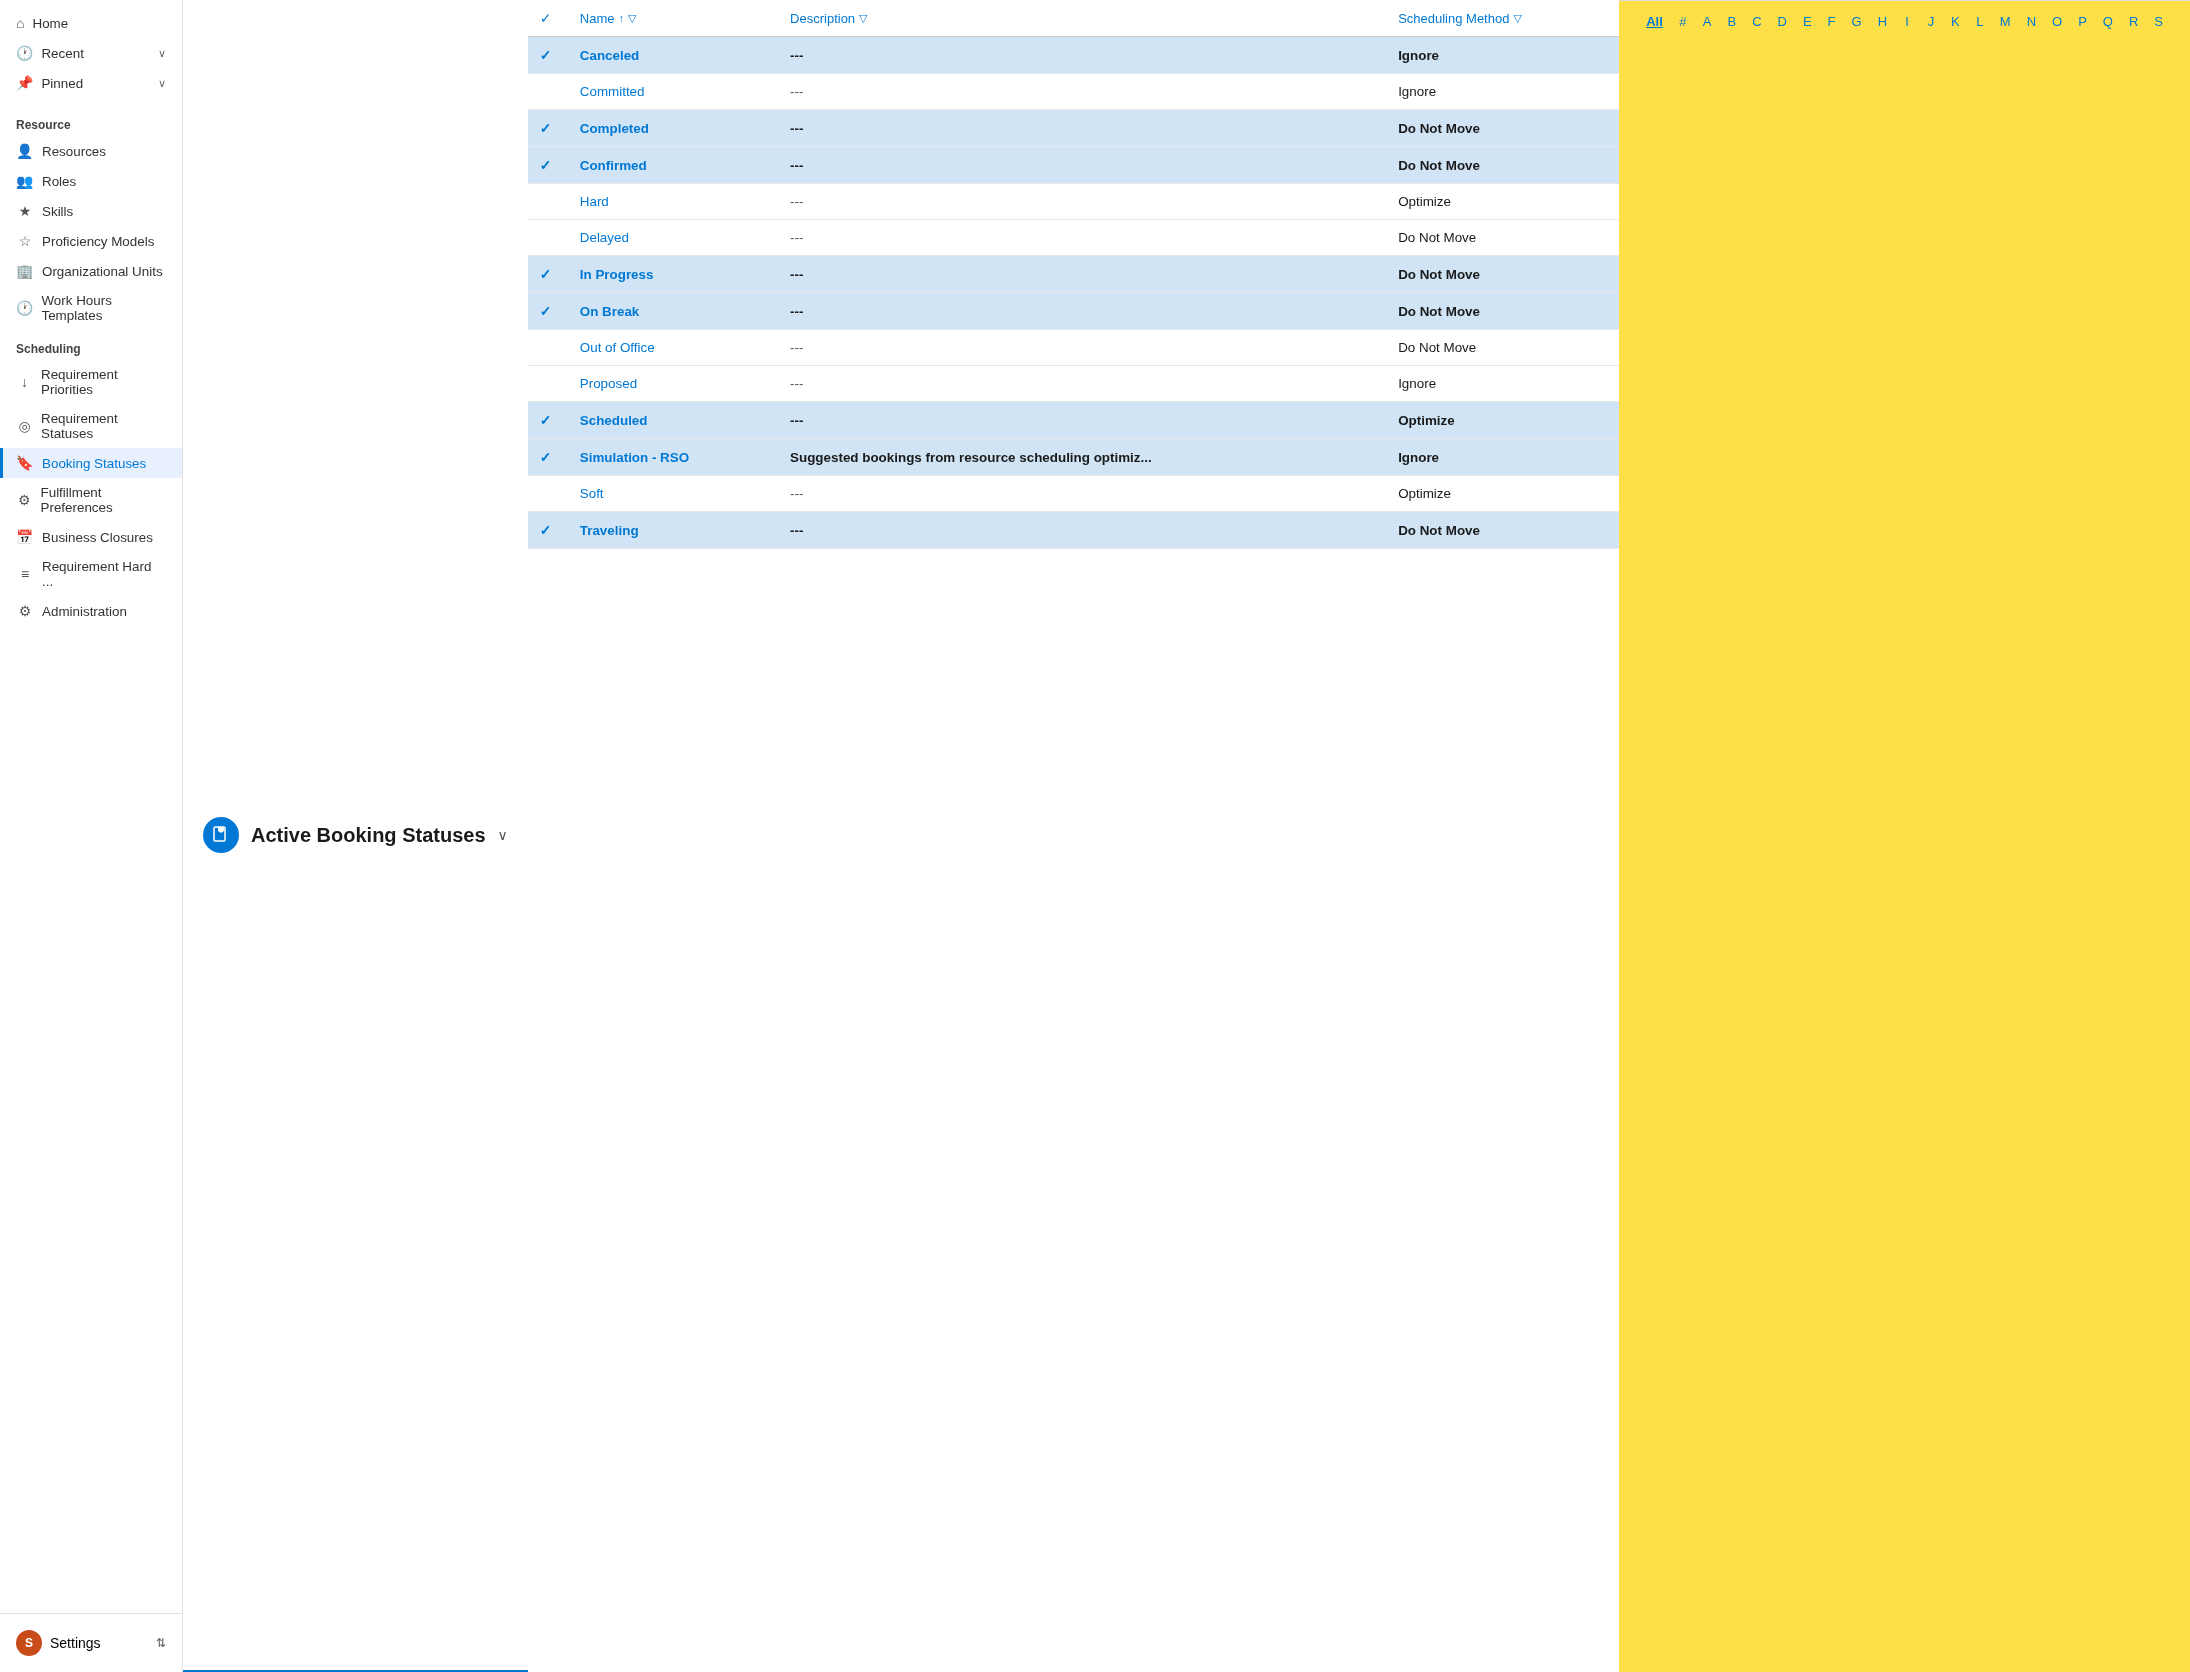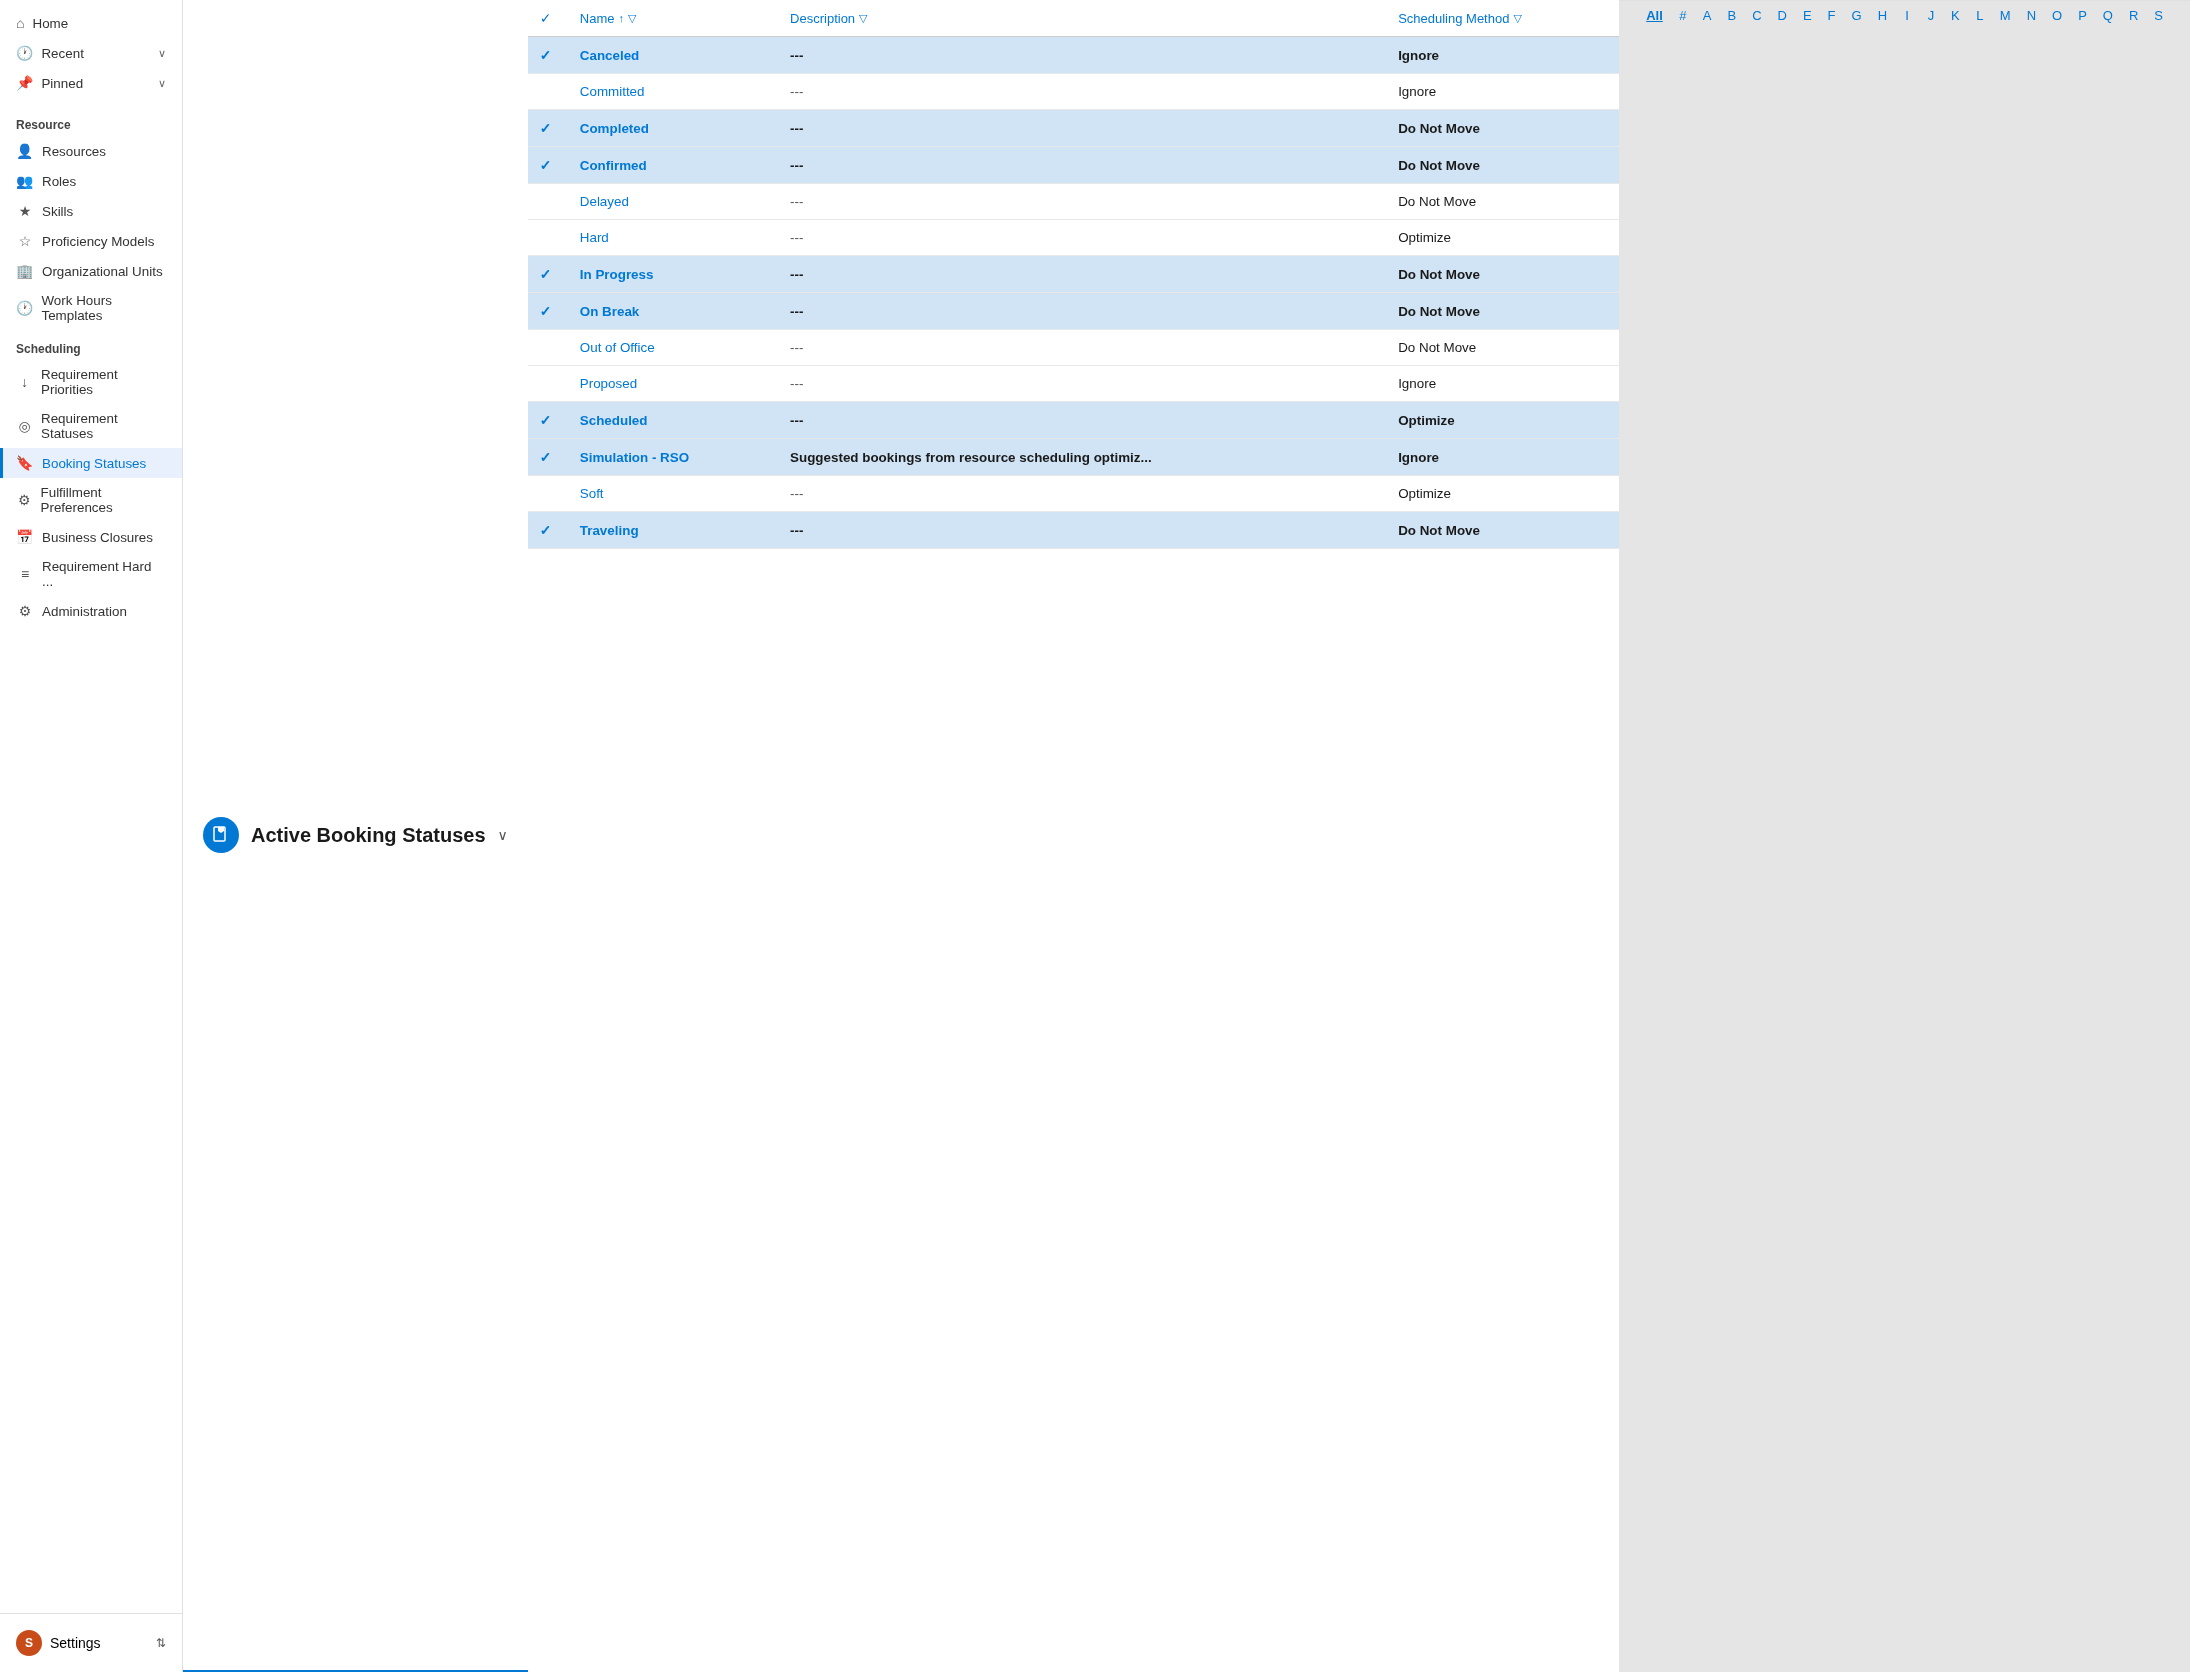--- a/index.html
+++ b/index.html
@@ -171,22 +171,22 @@
     }
     tbody td.bold { font-weight: 600; }
     tbody td.muted { color: #555; }
 
     .check-mark { color: #0078d4; font-weight: bold; font-size: 14px; }
     .check-header { color: #0078d4; font-size: 14px; }
 
     
     .pagination {
       border-top: 1px solid #e0e0e0;
-      padding: 4px 20px;
-      background: #e5e5e5;
+      padding: 10px 20px;
+      background: #fde047;
     }
     .pagination-letters {
       display: flex;
       gap: 2px;
       flex-wrap: wrap;
       align-items: center;
       margin-bottom: 8px;
     }
     .page-letter {
       padding: 3px 7px;
@@ -374,34 +374,34 @@
       <a href="#">Confirmed</a>
     </td>
     <td class="bold">---</td>
     <td class="bold">Do Not Move</td>
   </tr>
           <tr>
     <td class="check-col">
       
     </td>
     <td class="">
+      <a href="#">Hard</a>
+    </td>
+    <td class="muted">---</td>
+    <td class="">Optimize</td>
+  </tr>
+          <tr>
+    <td class="check-col">
+      
+    </td>
+    <td class="">
       <a href="#">Delayed</a>
     </td>
     <td class="muted">---</td>
     <td class="">Do Not Move</td>
-  </tr>
-          <tr>
-    <td class="check-col">
-      
-    </td>
-    <td class="">
-      <a href="#">Hard</a>
-    </td>
-    <td class="muted">---</td>
-    <td class="">Optimize</td>
   </tr>
           <tr class="selected">
     <td class="check-col">
       <span class="check-mark">✓</span>
     </td>
     <td class="bold">
       <a href="#">In Progress</a>
     </td>
     <td class="bold">---</td>
     <td class="bold">Do Not Move</td>

